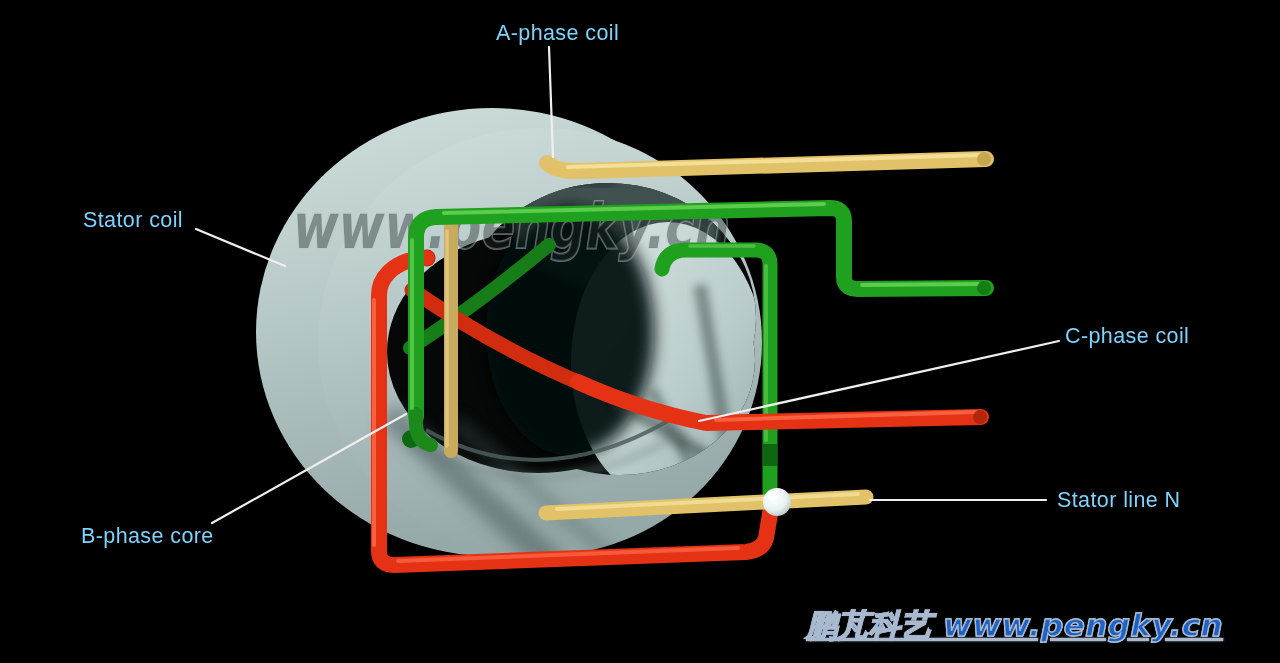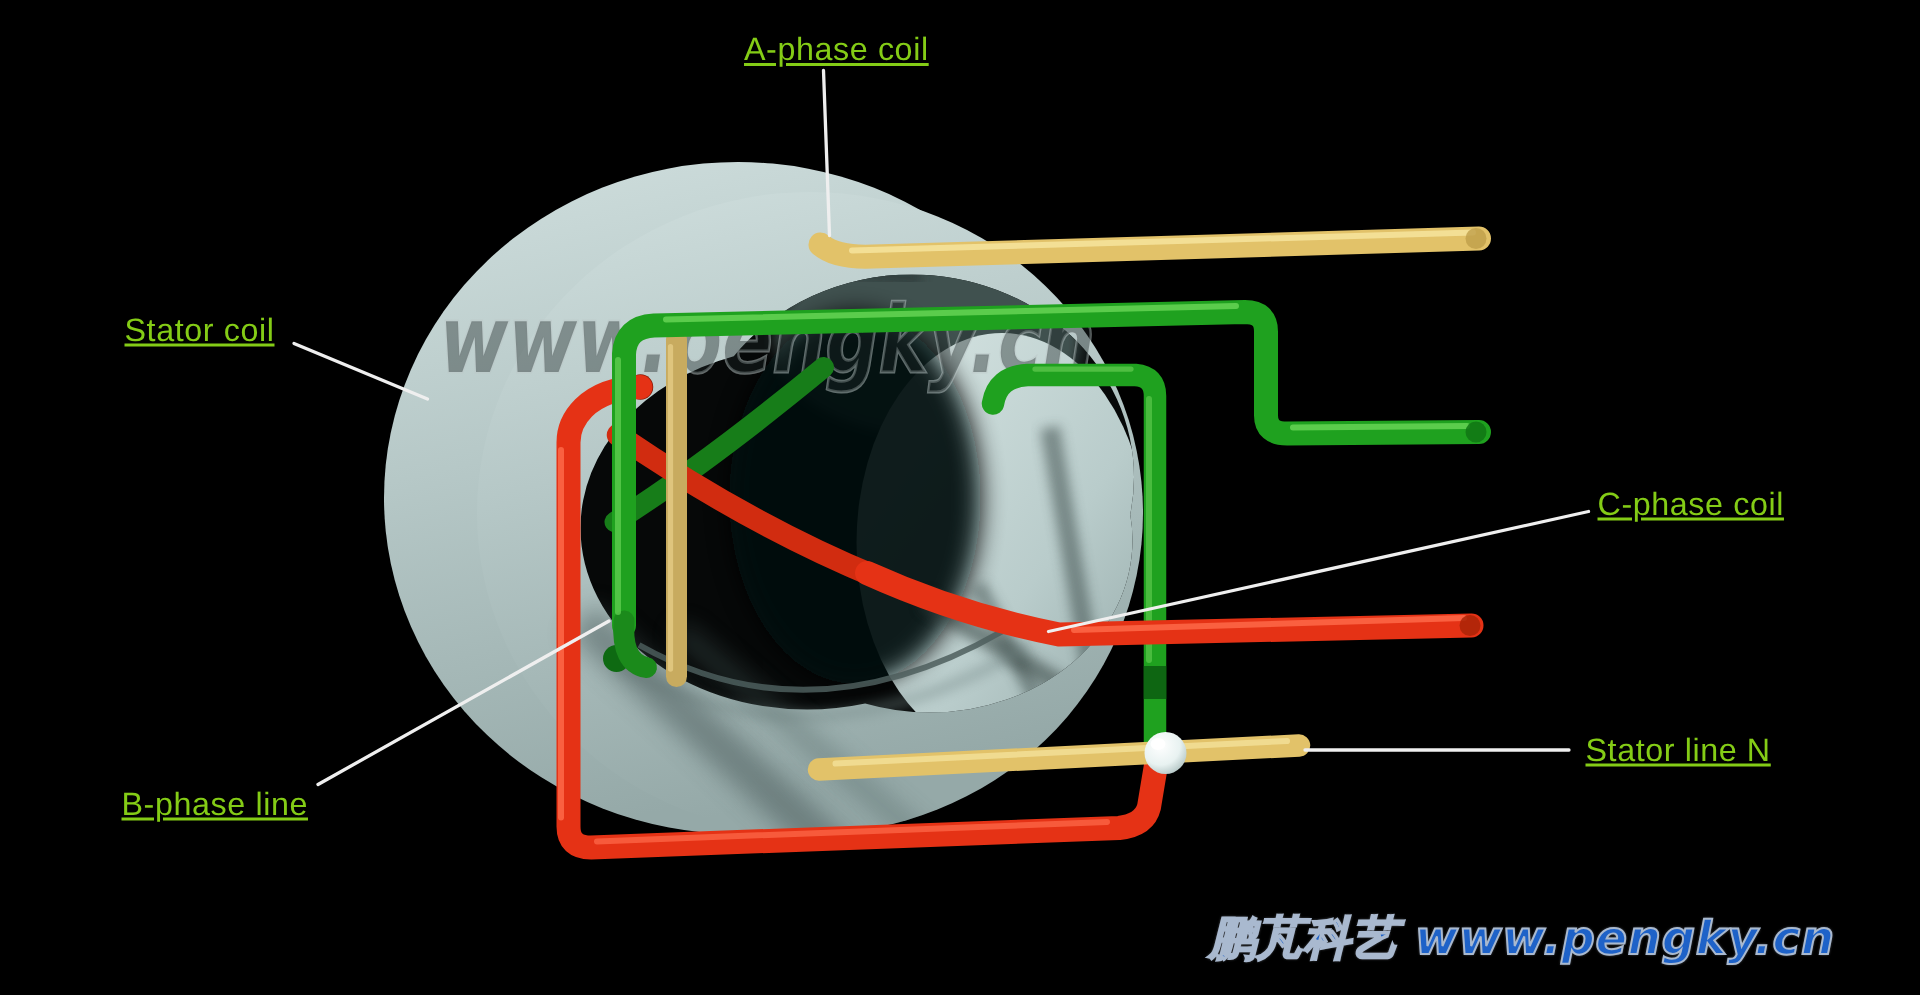--- a/index.html
+++ b/index.html
@@ -5,30 +5,31 @@
   html,body{margin:0;padding:0;background:#000;}
   .stage{
     position:relative;width:1280px;height:663px;overflow:hidden;
     background:#000;font-family:"Liberation Sans",sans-serif;
   }
   .stage svg{position:absolute;left:0;top:0;}
   .tube{fill:none;stroke-linecap:round;stroke-linejoin:round;}
   .hl{fill:none;stroke-linecap:round;stroke-linejoin:round;}
   .leader{stroke:#efefef;stroke-width:2.2;stroke-linecap:round;fill:none;}
   .label{
-    position:absolute;color:#84cc16;font-size:21.5px;letter-spacing:.4px;
-    white-space:nowrap;font-family:"Liberation Sans",sans-serif;text-decoration:underline;
+    position:absolute;color:#7dd3fc;font-size:21.5px;letter-spacing:.4px;
+    white-space:nowrap;font-family:"Liberation Sans",sans-serif;
   }
   .logo{
     position:absolute;left:806px;top:605px;
     font-family:"DejaVu Sans",sans-serif;
     font-weight:bold;font-style:italic;font-size:31px;white-space:nowrap;
     -webkit-text-stroke:1.3px #a9b9cf;
     text-shadow:0 0 2px rgba(195,205,222,.85);
     letter-spacing:.5px;
+    text-decoration:underline;
   }
   .wmark{
     font-family:"DejaVu Sans",sans-serif;
     font-weight:bold;font-style:italic;
     paint-order:stroke fill;
   }
 </style>
 </head>
 <body>
 
@@ -159,16 +160,16 @@
     <path class="leader" d="M 1059,341 L 699,421"></path>
     <path class="leader" d="M 1046,500 L 870,500"></path>
     <path class="leader" d="M 212,523 L 406,414"></path>
   </g>
 </svg>
 
 <div class="label" style="left:496px;top:21px">A-phase coil</div>
 <div class="label" style="left:83px;top:208px">Stator coil</div>
 <div class="label" style="left:1065px;top:324px">C-phase coil</div>
 <div class="label" style="left:1057px;top:488px">Stator line N</div>
-<div class="label" style="left:81px;top:524px">B-phase line</div>
+<div class="label" style="left:81px;top:524px">B-phase core</div>
 
 <div class="logo" style="color:#1e62c8">鹏芃科艺 www.pengky.cn</div>
 </div>
 
 </body></html>

